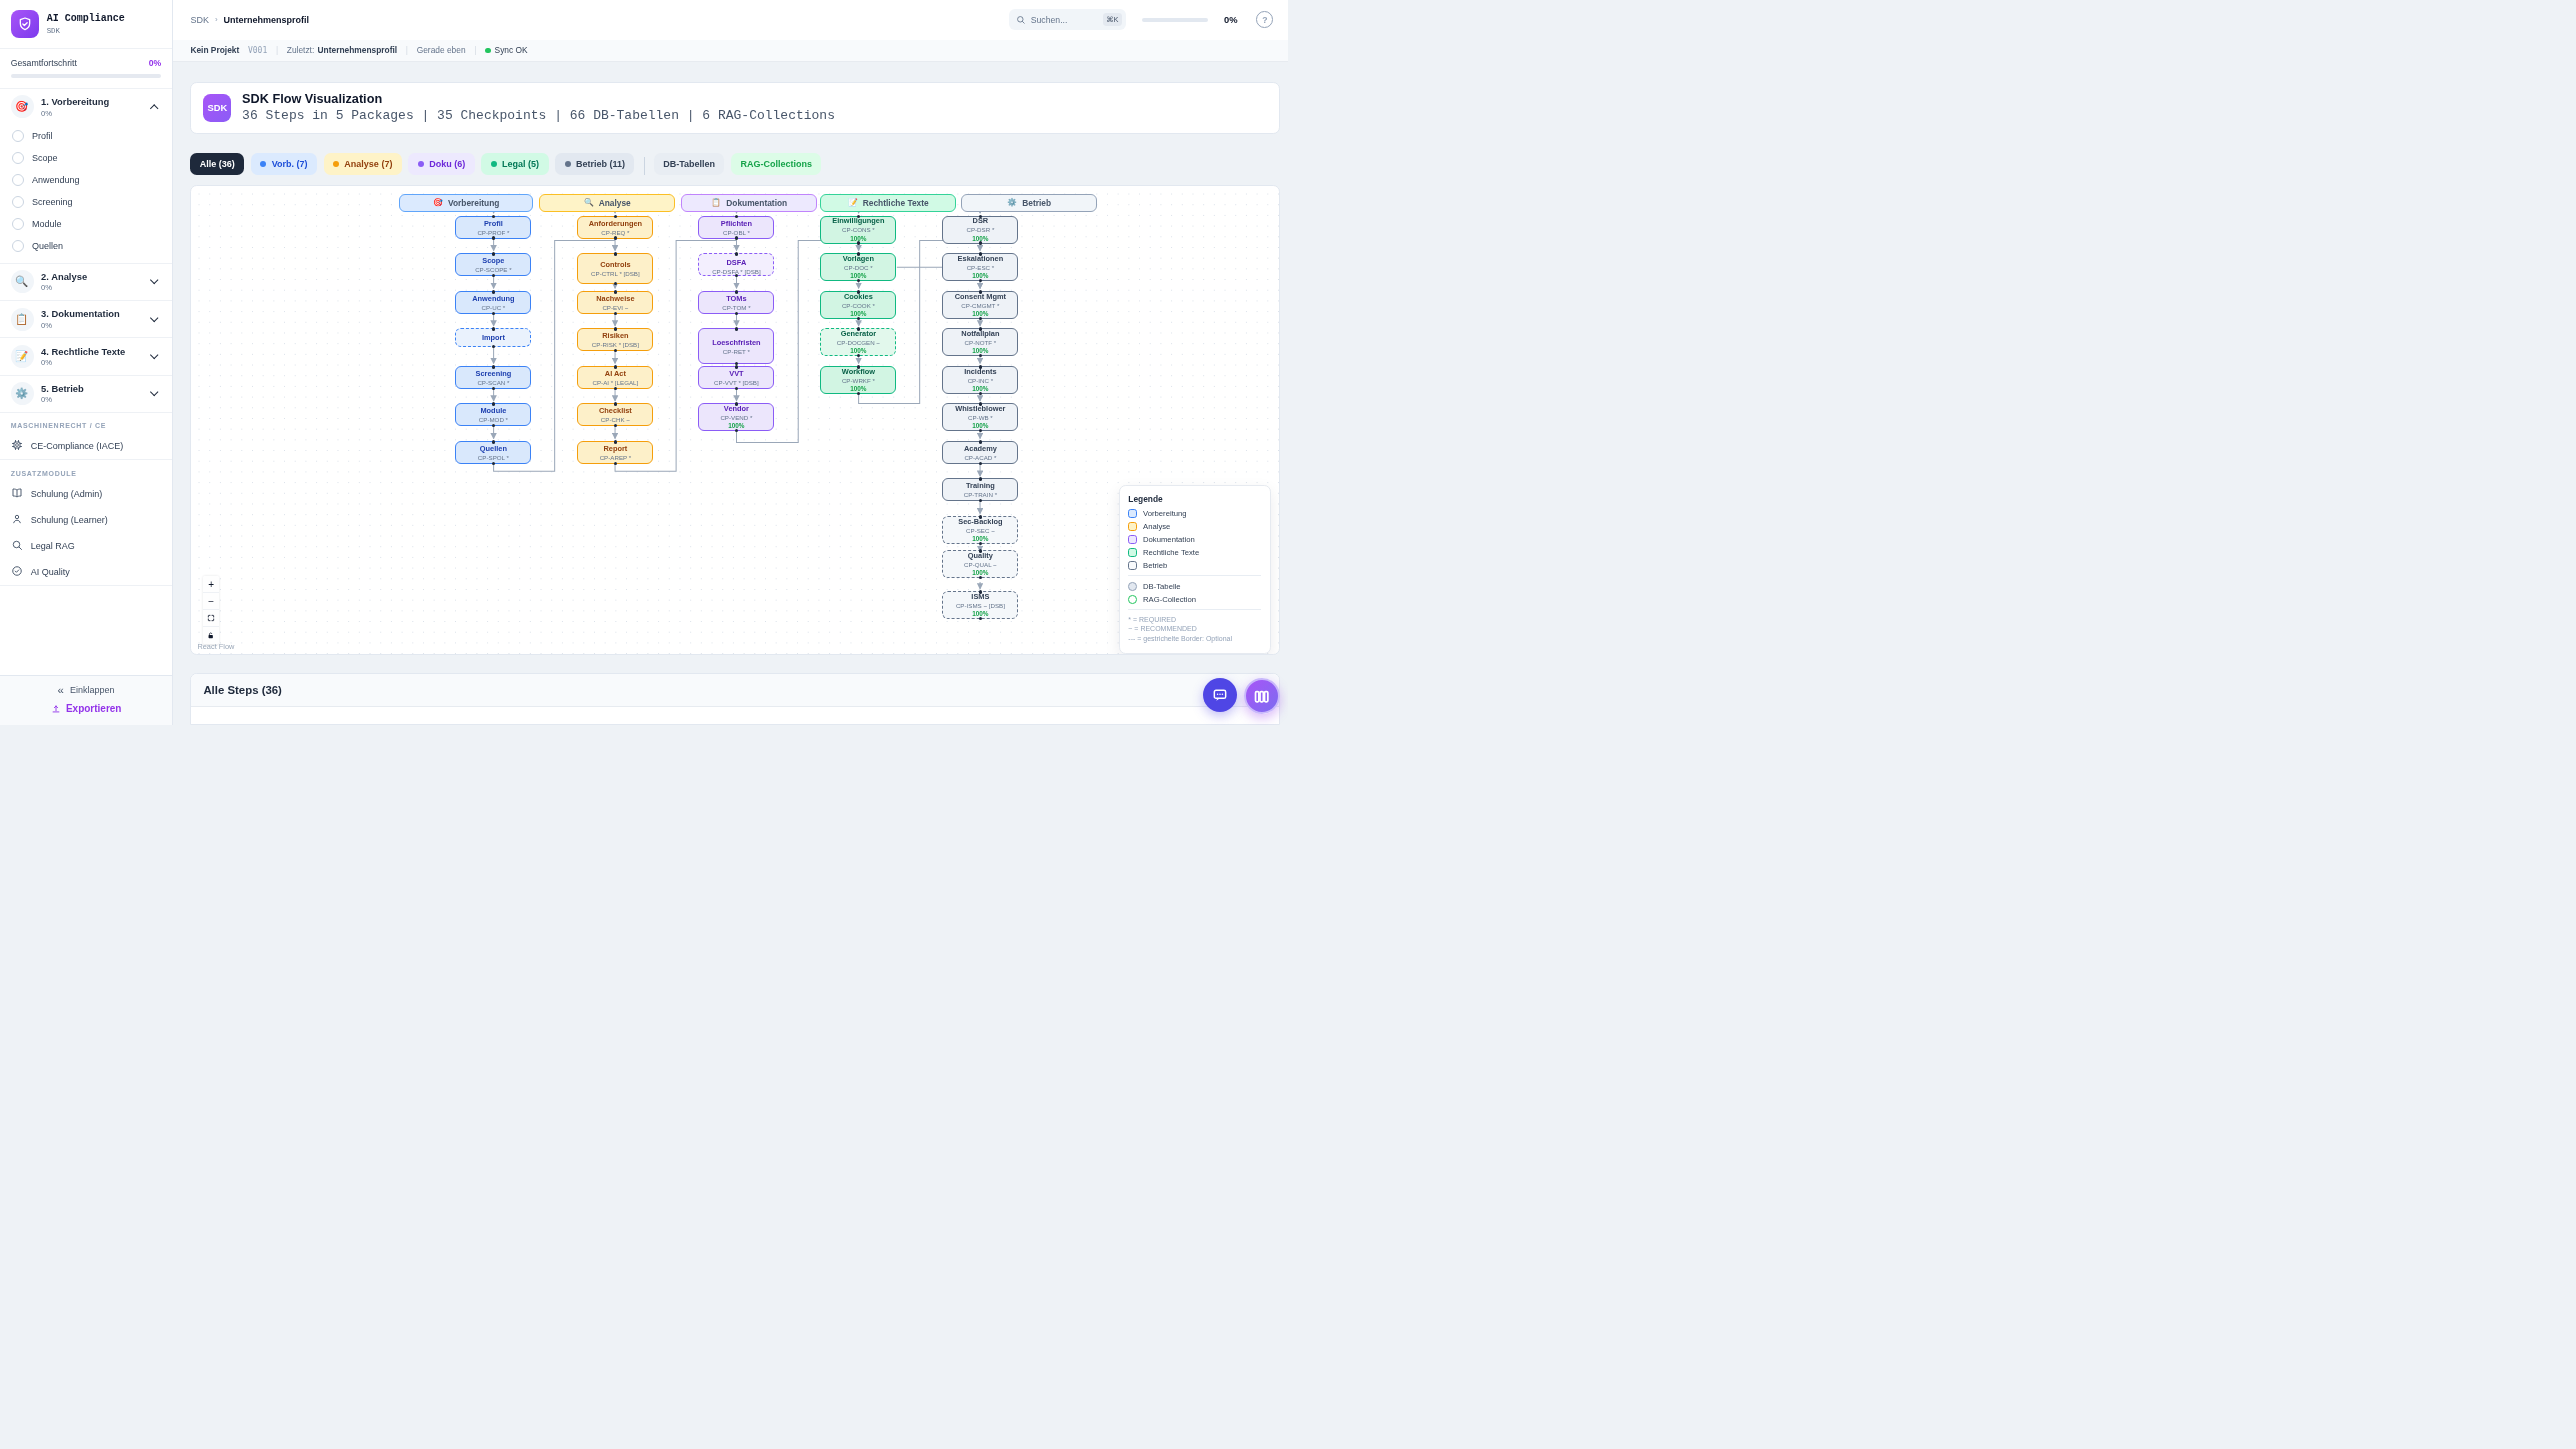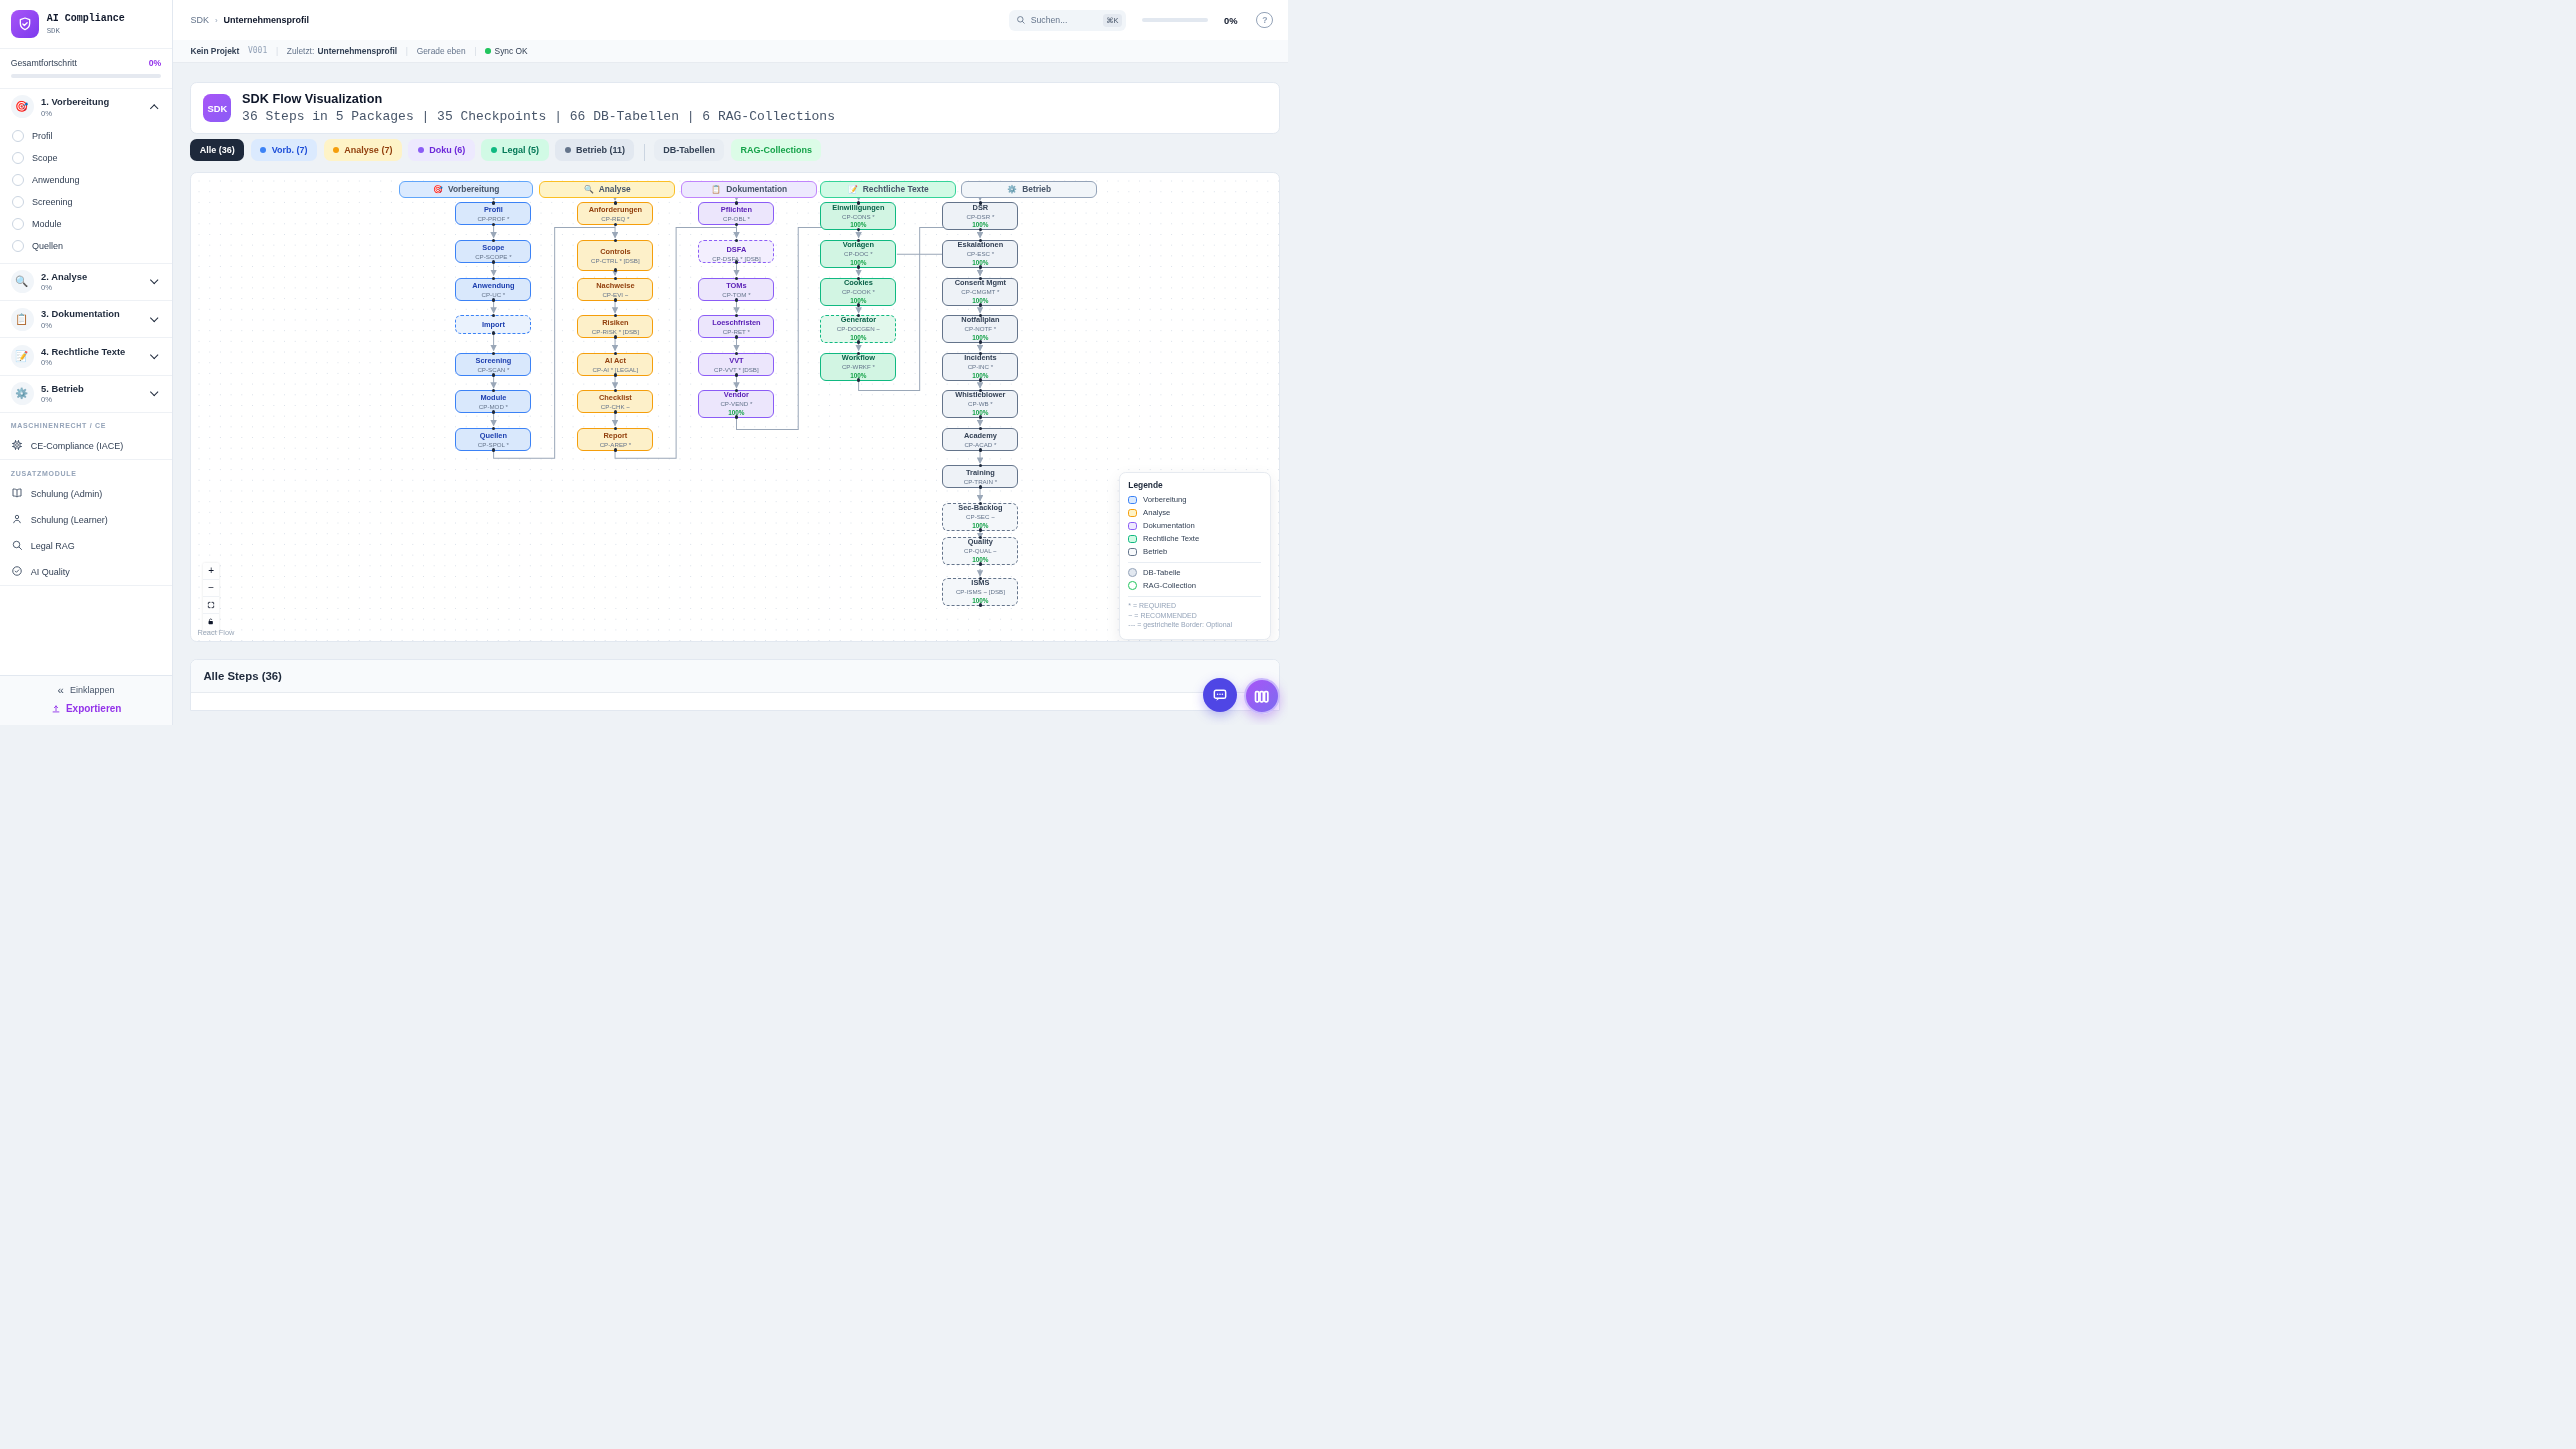--- a/index.html
+++ b/index.html
@@ -53,21 +53,21 @@
   .sb-strong{color:#334155;font-weight:700;}
   .sb-mono{font-family:"DejaVu Sans Mono",monospace;color:#94a3b8;font-size:8px;}
   .sb-sep{color:#d4dbe3;}
   .sb-val{color:#334155;font-weight:600;}
   .dot-green{width:5.4px;height:5.4px;border-radius:50%;background:#22c55e;display:inline-block;margin-right:4px;}
   .main{flex:1;padding:19.5px 8px 0 17.4px;position:relative;}
   .ovcard{background:#fff;border:0.7px solid #e2e8f0;border-radius:6.7px;height:52px;display:flex;align-items:center;gap:10.7px;padding:0 12px;box-sizing:border-box;}
   .sdk-badge{width:28px;height:28px;border-radius:7.4px;background:linear-gradient(135deg,#a855f7,#8b5cf6);color:#fff;font-weight:700;font-size:9.4px;display:flex;align-items:center;justify-content:center;}
   .ov-title{font-size:12.7px;font-weight:800;color:#0f172a;}
   .ov-sub{font-size:13px;color:#475569;margin-top:2.7px;font-family:Liberation Mono, monospace;}
-  .chips{display:flex;align-items:flex-end;gap:6.7px;margin-top:5px;}
+  .chips{display:flex;align-items:flex-end;gap:6.7px;margin-top:19px;}
   .chip{height:22px;border-radius:6.7px;display:flex;align-items:center;gap:5.4px;padding:0 9.4px;font-size:9px;font-weight:600;cursor:pointer;white-space:nowrap;}
   .chip .cdot{width:6px;height:6px;border-radius:50%;}
   .chip-divider{width:0.7px;height:17.4px;background:#cbd5e1;margin:0 2.7px;}
   .chip.all{background:#1e293b;color:#fff;}
   .chip.vorb{background:#dbeafe;color:#1d4ed8;}
   .chip.analyse{background:#fef3c7;color:#92400e;}
   .chip.doku{background:#ede9fe;color:#6d28d9;}
   .chip.legal{background:#d1fae5;color:#047857;}
   .chip.betrieb{background:#e2e8f0;color:#334155;}
   .chip.db{background:#e8edf3;color:#334155;}
@@ -539,21 +539,21 @@
             <div class="nc">CP-OBL *</div>
           </div>
           <div class="node doku dashed" style="left: 507px; top: 67px; height: 23px; justify-content: flex-end;">
             <div class="nt">DSFA</div>
             <div class="nc">CP-DSFA * [DSB]</div>
           </div>
           <div class="node doku" style="left: 507px; top: 105px; height: 23px;">
             <div class="nt">TOMs</div>
             <div class="nc">CP-TOM *</div>
           </div>
-          <div class="node doku" style="left: 507px; top: 142px; height: 23px;">
+          <div class="node doku" style="left: 507px; top: 142px; height: 36px;">
             <div class="nt">Loeschfristen</div>
             <div class="nc">CP-RET *</div>
           </div>
           <div class="node doku" style="left: 507px; top: 180px; height: 23px;">
             <div class="nt">VVT</div>
             <div class="nc">CP-VVT * [DSB]</div>
           </div>
           <div class="node doku" style="left: 507px; top: 217px; height: 28px;">
             <div class="nt">Vendor</div>
             <div class="nc">CP-VEND *</div>

